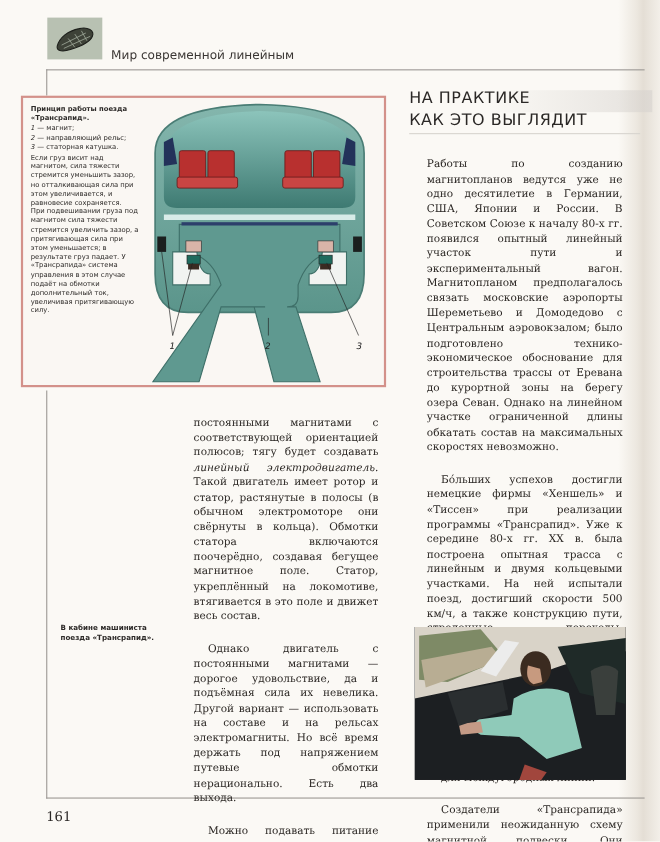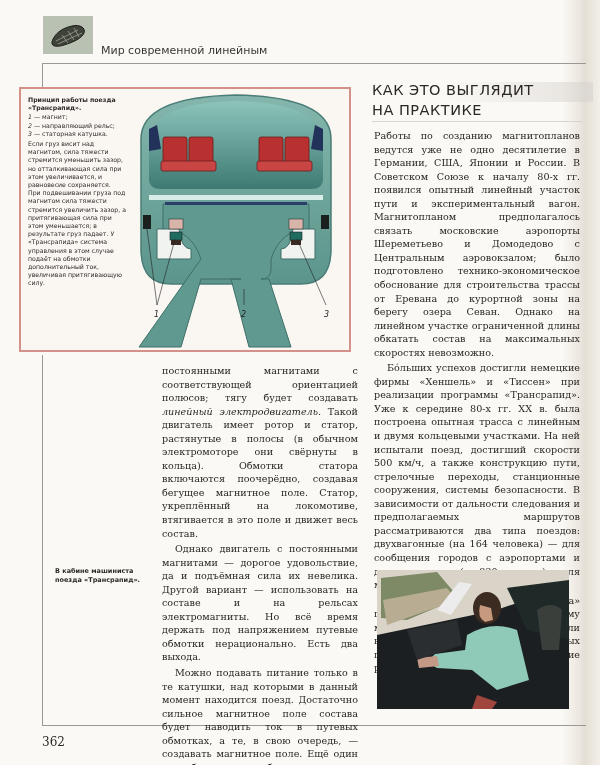--- a/index.html
+++ b/index.html
@@ -49,21 +49,21 @@
   .heading-ghost {
     position:absolute; left:443px; top:82px; width:150px; height:20px;
     background:linear-gradient(to right, rgba(230,226,222,0), rgba(214,210,206,0.6));
   }
   .heading-rule { position:absolute; left:372px; top:121px; width:210px; height:1px; background:#d8d4cf; }
 
   .col {
     position:absolute; font-size:9.6px; line-height:13.55px; text-align:justify;
     color:#2a2623;
   }
-  .col p { margin:2px; text-indent:13px; }
+  .col p { margin:16px; text-indent:13px; }
   .col p.first { text-indent:0; }
   .col i { }
   .right-col { left:372px; top:127px; width:210px; }
   .mid-col { left:160px; top:362px; width:200px; }
 
   .photo-caption {
     position:absolute; left:55px; top:567px; width:90px;
     font-family:"DejaVu Sans", sans-serif; font-size:6.5px; line-height:8.5px; font-weight:bold; color:#2d2a28;
   }
   .photo {
@@ -161,22 +161,22 @@
     <line x1="176" y1="150" x2="205" y2="216" stroke="#222" stroke-width="0.6"></line>
 
     <text x="33" y="228" font-size="8" font-style="italic" fill="#222" font-family="DejaVu Sans, sans-serif">1</text>
     <text x="120" y="228" font-size="8" font-style="italic" fill="#222" font-family="DejaVu Sans, sans-serif">2</text>
     <text x="203" y="228" font-size="8" font-style="italic" fill="#222" font-family="DejaVu Sans, sans-serif">3</text>
   </svg>
 </div>
 
 <div class="heading-ghost"></div>
 <div class="heading">
+  <div>НА ПРАКТИКЕ</div>
   <div>КАК ЭТО ВЫГЛЯДИТ</div>
-  <div>НА ПРАКТИКЕ</div>
 </div>
 <div class="heading-rule"></div>
 
 <div class="col right-col">
   <p class="first">Работы по созданию магнитопланов ведутся уже не одно десятилетие в Германии, США, Японии и России. В Советском Союзе к началу 80-х гг. появился опытный линейный участок пути и экспериментальный вагон. Магнитопланом предполагалось связать московские аэропорты Шереметьево и Домодедово с Центральным аэровокзалом; было подготовлено технико-экономическое обоснование для строительства трассы от Еревана до курортной зоны на берегу озера Севан. Однако на линейном участке ограниченной длины обкатать состав на максимальных скоростях невозможно.</p>
   <p>Бо́льших успехов достигли немецкие фирмы «Хеншель» и «Тиссен» при реализации программы «Трансрапид». Уже к середине 80-х гг. XX в. была построена опытная трасса с линейным и двумя кольцевыми участками. На ней испытали поезд, достигший скорости 500 км/ч, а также конструкцию пути, стрелочные переходы, станционные сооружения, системы безопасности. В зависимости от дальности следования и предполагаемых маршрутов рассматриваются два типа поездов: двухвагонные (на 164 человека) — для сообщения городов с аэропортами и десятивагонные (на 820 человек) — для междугородных линий.</p>
   <p>Создатели «Трансрапида» применили неожиданную схему магнитной подвески. Они использовали не отталкивание одноимённых полюсов, а притягивание разноимённых. Подве-</p>
 </div>
 
 <div class="col mid-col">
@@ -198,13 +198,13 @@
     <path d="M160 40 Q175 30 185 40 L182 80 L165 80 Z" fill="#3a3f3c"></path>
     <ellipse cx="110" cy="38" rx="14" ry="16" fill="#3b2b20"></ellipse>
     <path d="M103 35 Q100 48 108 52 L116 50 L114 38 Z" fill="#c79a7f"></path>
     <path d="M90 65 Q115 50 140 60 L152 110 L120 120 L95 100 L60 98 L50 92 L58 84 L88 80 Z" fill="#8fcab9"></path>
     <path d="M40 88 L60 86 L62 96 L42 98 Z" fill="#c49a86"></path>
     <path d="M30 60 L80 50 L85 75 L40 90 Z" fill="#2a2e30"></path>
     <path d="M100 125 L120 132 L115 139 L95 139 Z" fill="#a1463d"></path>
   </svg>
 </div>
 
-<div class="page-number">362</div>
+<div class="page-number">161</div>
 
 </body></html>

